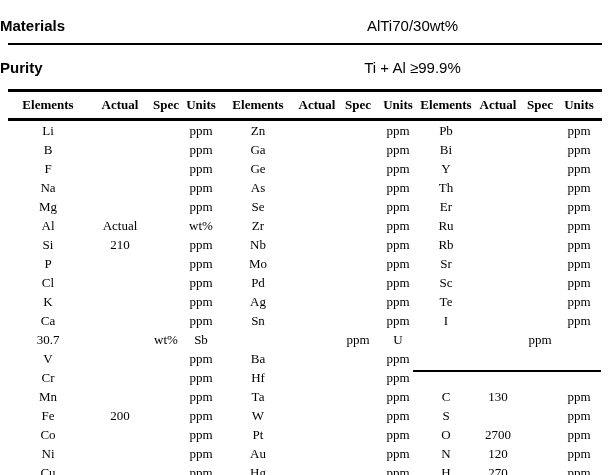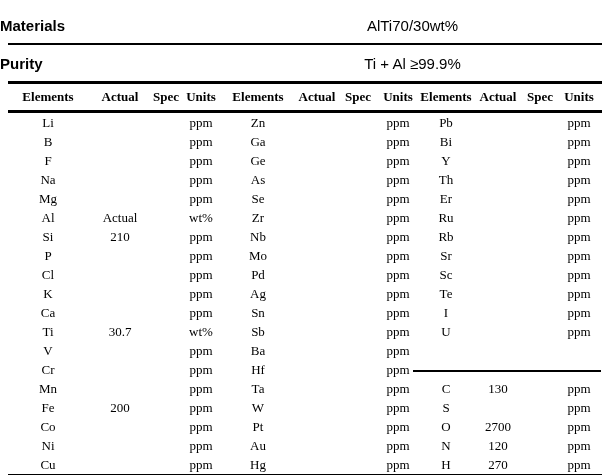--- a/index.html
+++ b/index.html
@@ -15,21 +15,21 @@
   .rule { margin-left: 8px; width: 594px; background: #000; }
   .rule-thin  { height: 2px; }
   .rule-thick { height: 3px; }
 
   .top-row {
     display: flex; align-items: center;
     font-family: "Liberation Sans", sans-serif;
     font-size: 15px;
   }
   .top-row.materials { height: 35px; }
-  .top-row.purity    { height: 36px; }
+  .top-row.purity    { height: 44px; }
   .top-label { width: 292px; font-weight: bold; }
   .top-value { flex: 1; text-align: center; padding-right: 76px; }
 
   .grid-row {
     display: grid;
     grid-template-columns: 80px 64px 28px 42px 72px 46px 36px 44px 52px 52px 32px 46px;
     margin-left: 8px; width: 594px;
     align-items: center;
   }
   .grid-row > span { text-align: center; white-space: nowrap; overflow: visible; }
@@ -234,21 +234,20 @@
         <span>Sn</span>
         <span></span>
         <span></span>
         <span>ppm</span>
         <span>I</span>
         <span></span>
         <span></span>
         <span>ppm</span>
       </div>
       <div class="grid-row">
-        <span>Ti</span>
         <span>30.7</span>
         <span></span>
         <span>wt%</span>
         <span>Sb</span>
         <span></span>
         <span></span>
         <span>ppm</span>
         <span>U</span>
         <span></span>
         <span></span>

